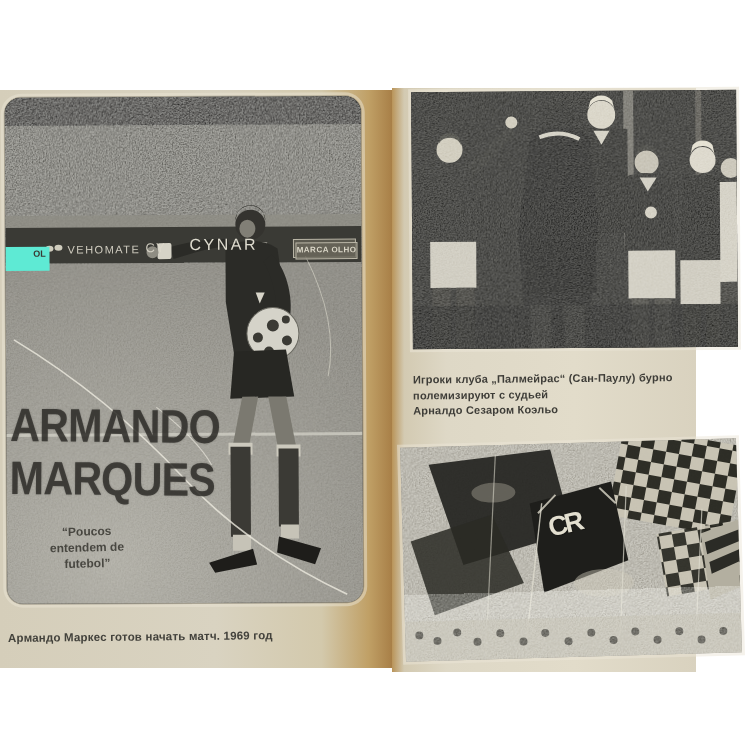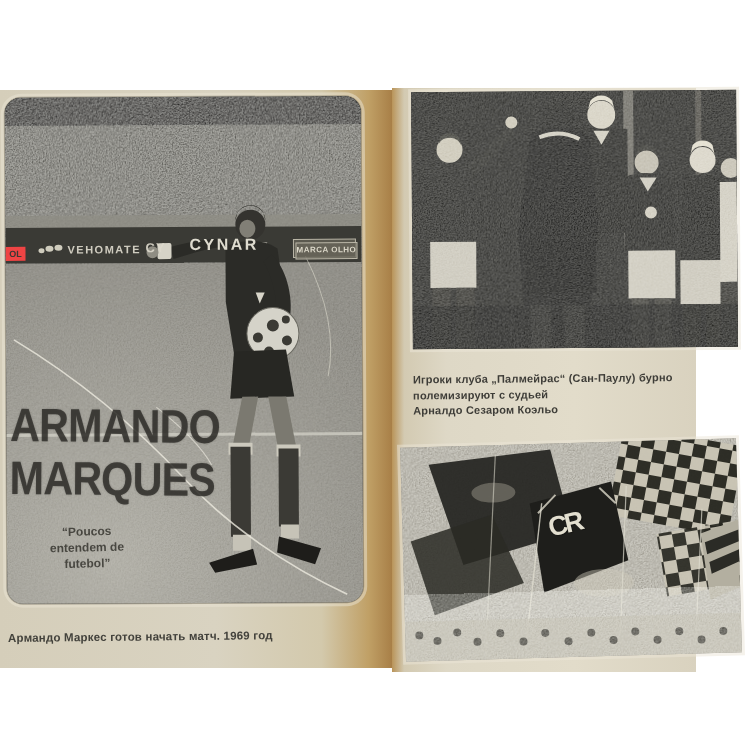--- a/index.html
+++ b/index.html
@@ -12,28 +12,28 @@
     background:linear-gradient(90deg,#d5ceba 0%,#d9d3c1 55%,#d3c9ac 82%,#c0a066 94%,#a87f47 100%);}
   .page-right{position:absolute;left:392px;top:0;width:304px;height:584px;
     background:linear-gradient(90deg,#b99459 0%,#d3cab2 4%,#ded8c6 18%,#e2dcca 60%,#d9d2bf 100%);}
 
   
   .photo-left{position:absolute;left:6px;top:7px;width:356px;height:506px;border-radius:16px;
     overflow:hidden;background:#45443f;transform:rotate(-.3deg);
     box-shadow:0 0 0 1px rgba(70,62,48,.35), 0 0 0 4px rgba(233,228,212,.5);}
   .photo-left svg{display:block;width:100%;height:100%;}
   .ovl{position:absolute;pointer-events:none;}
-  .banner-txt{color:#ddd9cc;font-weight:bold;white-space:nowrap;}
-  .sign-ol{left:0px;top:149px;width:20px;height:14px;background:#ef4444;color:#3a3933;
-    font-size:9px;font-weight:bold;text-align:center;line-height:14px;}
+  .banner-txt{color:#ddd9cc;font-weight:normal;white-space:nowrap;}
+  .sign-ol{left:0px;top:149px;width:20px;height:24px;background:#5eead4;color:#3a3933;
+    font-size:9px;font-weight:bold;text-align:center;line-height:14px;padding-left:24px;}
   .vehomate{left:62px;top:146px;font-size:11px;letter-spacing:1.5px;opacity:.92;}
   .cy{left:140px;top:143px;font-size:13px;letter-spacing:1px;opacity:.9;}
   .cynar{left:184px;top:139px;font-size:16px;letter-spacing:2.5px;color:#e8e5d8;opacity:.95;}
   .marca{left:290px;top:146px;width:60px;height:15px;background:rgba(104,101,90,.75);
-    border:1px solid #b9b5a6;color:#dcd8c9;font-size:8px;font-weight:bold;text-align:left;
+    border:1px solid #b9b5a6;color:#dcd8c9;font-size:8px;font-weight:bold;text-align:right;
     line-height:14px;letter-spacing:.5px;}
   .big-title{left:4px;top:300px;width:260px;color:rgba(42,41,37,.78);font-weight:bold;
     font-size:47px;line-height:53px;letter-spacing:-1px;transform:scaleX(.88) rotate(.8deg);
     transform-origin:left top;text-shadow:0 0 2px rgba(42,41,37,.35);}
   .quote{left:22px;top:426px;width:116px;color:rgba(54,53,47,.85);font-weight:bold;
     font-size:12px;line-height:16px;text-align:center;transform:rotate(-1deg);}
   .caption-left{position:absolute;left:8px;top:540px;width:374px;color:#43423c;
     font-size:11.5px;font-weight:bold;letter-spacing:.2px;transform:rotate(-.6deg);}
 
   

